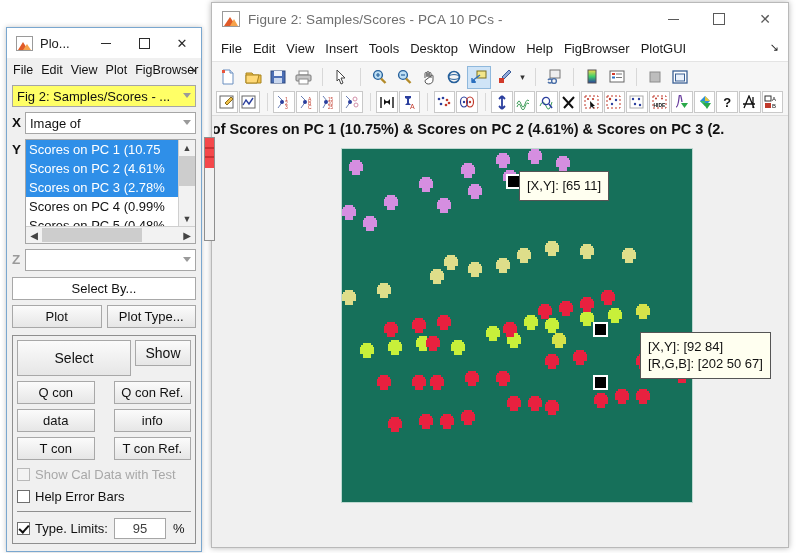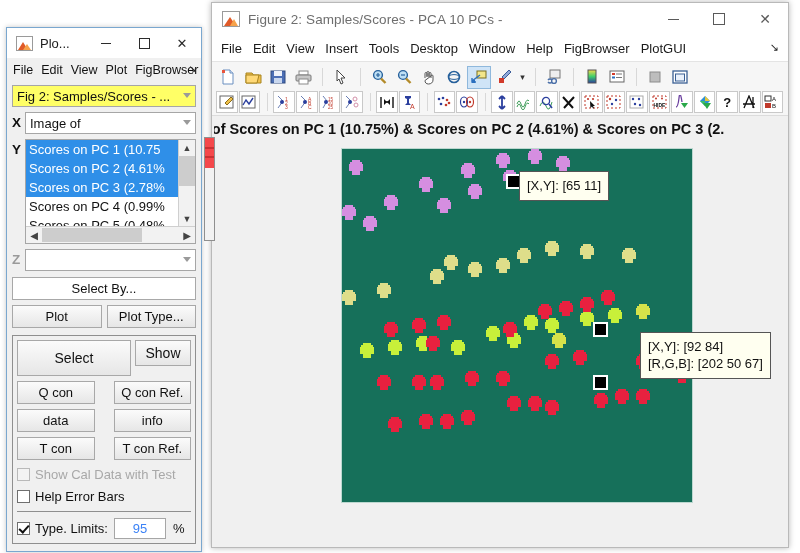--- a/index.html
+++ b/index.html
@@ -187,21 +187,21 @@
     content:"";position:absolute;left:3px;top:0px;width:4px;height:8px;
     border:solid #111;border-width:0 2px 2px 0;transform:rotate(42deg);
   }
   .check-lbl{font-size:13px;color:#111;}
   .check-lbl.dis{color:#a8a8a8;}
   .conf-box{
     border-top:1px solid #8f8f8f;margin-top:7px;padding-top:6px;display:flex;align-items:center;
   }
   .conf-field{
     width:52px;height:21px;background:#fff;border:1px solid #a6a6a6;box-sizing:border-box;
-    font-size:13px;color:#3b82f6;display:flex;align-items:center;justify-content:center;margin-left:6px;
+    font-size:13px;color:#404040;display:flex;align-items:center;justify-content:center;margin-left:6px;
   }
   .conf-pct{font-size:13px;color:#111;margin-left:7px;}
   
   .red-strip{
     position:absolute;left:204px;top:137px;width:11px;height:104px;
     background:#f2f2f2;border:1px solid #8f8f8f;box-sizing:border-box;z-index:20;
   }
   .red-strip i{position:absolute;left:0;top:0;width:9px;height:30px;background:#f4484b;display:block;}
   .red-strip i:after{
     content:"";position:absolute;left:0;top:9px;width:9px;height:2px;background:#c93033;

